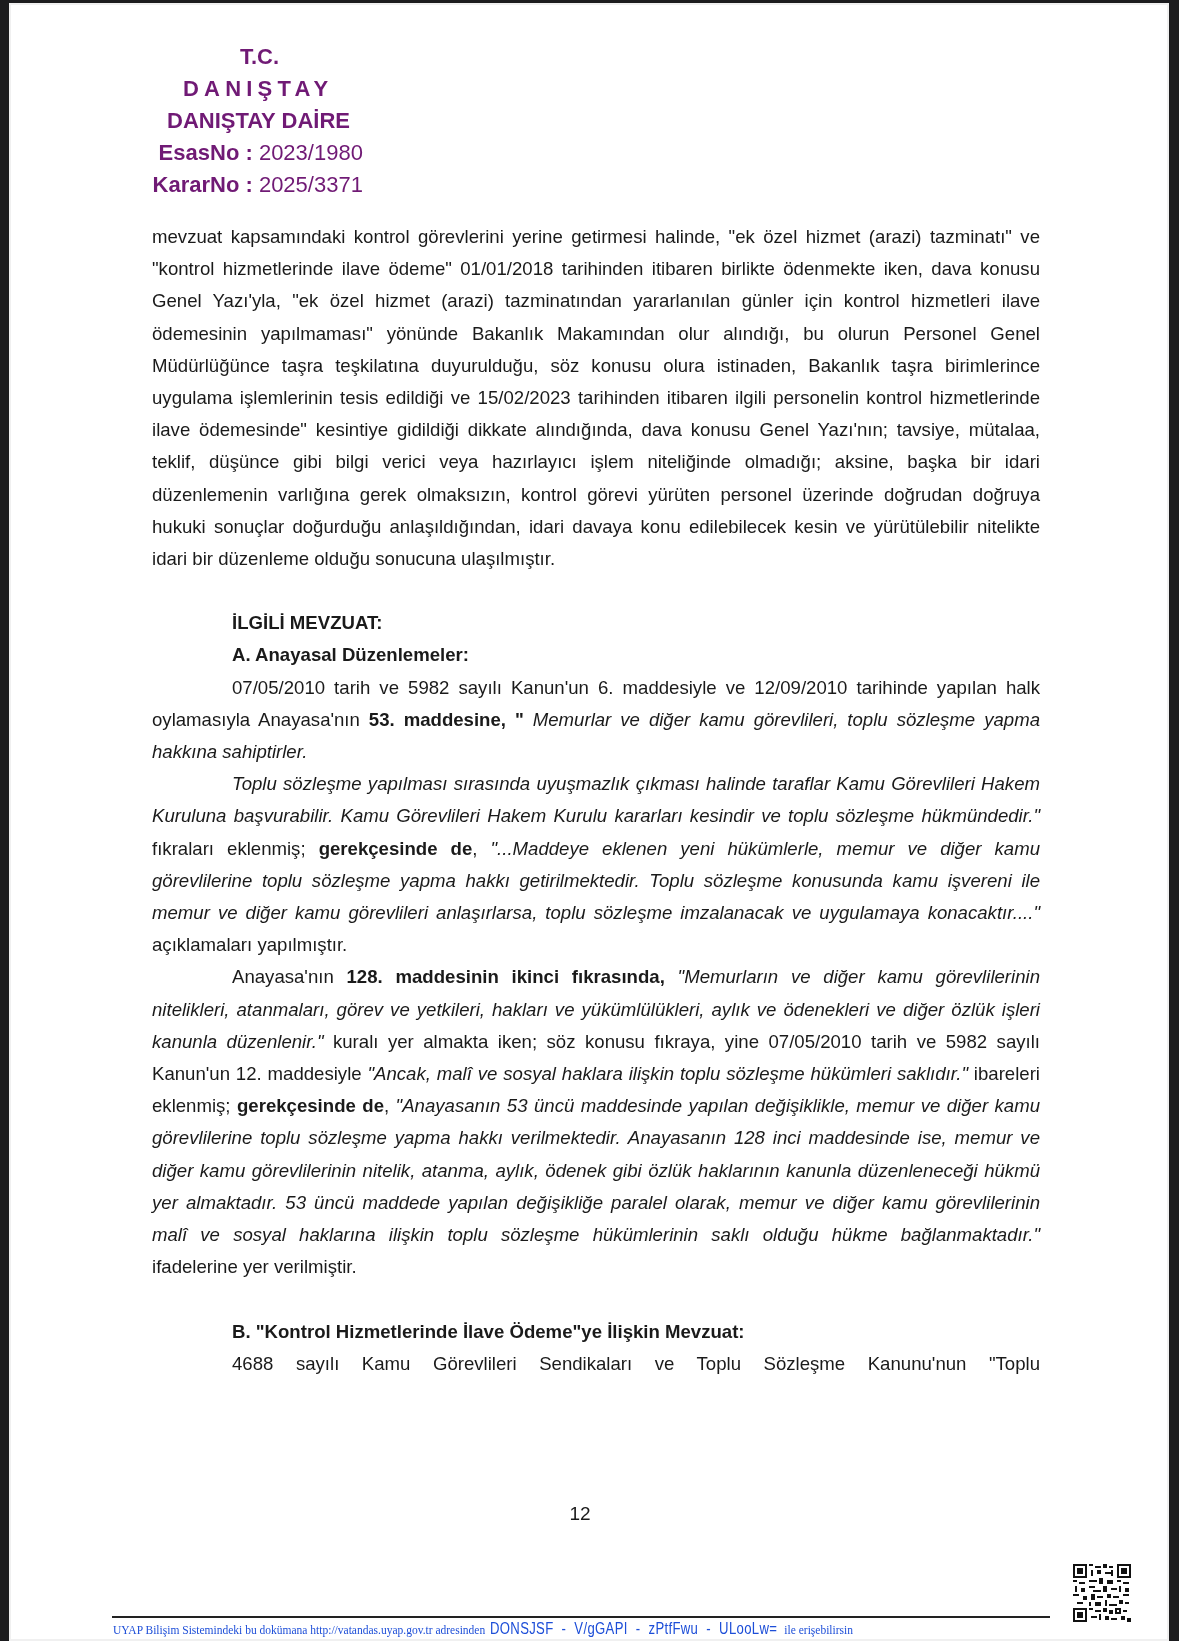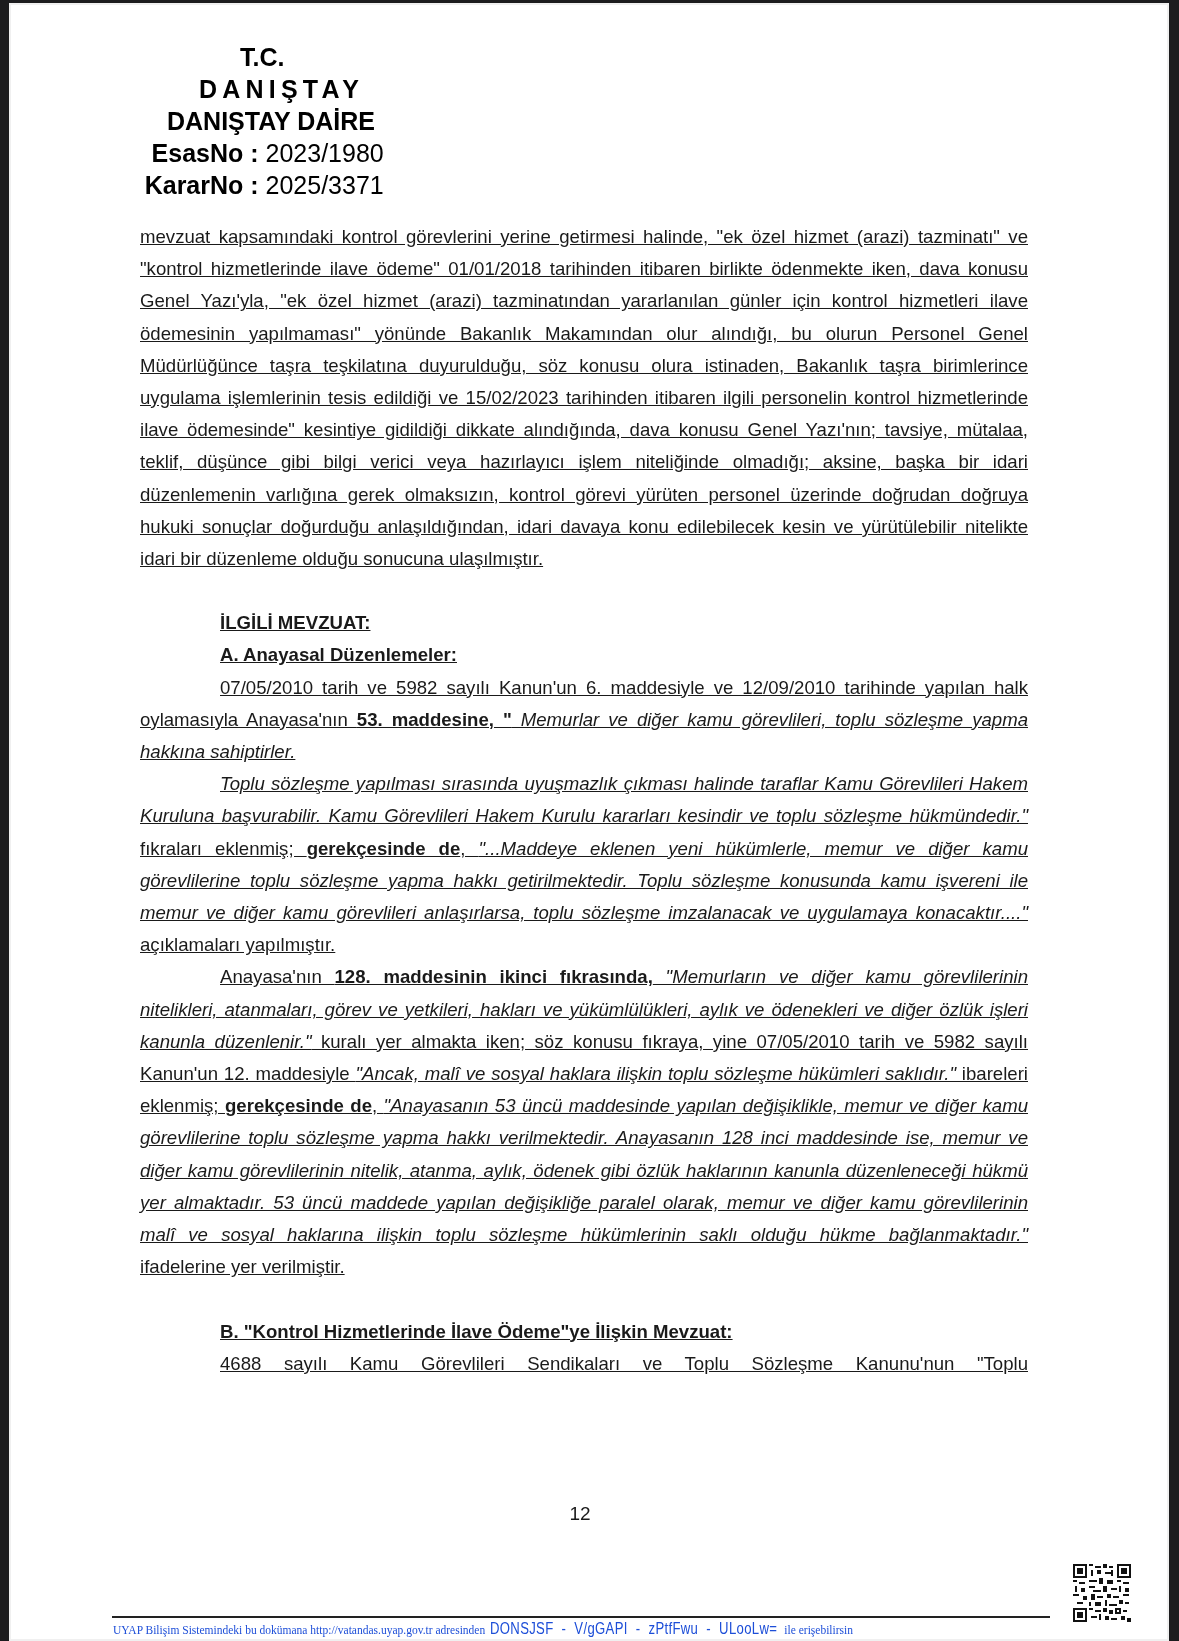--- a/index.html
+++ b/index.html
@@ -26,49 +26,48 @@
     }
     .header {
       position: absolute;
       left: 0;
       top: 0;
       width: 100%;
     }
     .hdr-line {
       position: absolute;
       font-weight: bold;
-      font-size: 25px;
+      font-size: 22px;
       line-height: 24px;
-      color: #000000;
+      color: #701a75;
       white-space: nowrap;
     }
     .hdr-tc { left: 231px; top: 42px; }
-    .hdr-danistay { left: 190px; top: 74px; letter-spacing: 5.2px; }
+    .hdr-danistay { left: 174px; top: 74px; letter-spacing: 5.2px; }
     .hdr-daire { left: 158px; top: 106px; }
     .hdr-esas, .hdr-karar {
       left: 131px;
       font-weight: bold;
       text-align: right;
     }
     .hdr-esas { top: 138px; }
     .hdr-karar { top: 170px; }
     .hdr-lbl { display: inline-block; width: 70px; }
     .hdr-no { font-weight: bold; }
     .hdr-val { font-weight: normal; }
 
     .body-text {
       position: absolute;
-      left: 131px;
+      left: 143px;
       top: 218px;
       width: 888px;
       font-size: 18.6px;
       line-height: 32.2px;
       text-align: justify;
       color: #1a1a1a;
-      text-decoration: underline;
     }
     .body-text p {
       margin: 0;
     }
     .indent { text-indent: 80px; }
     .heading {
       font-weight: bold;
       padding-left: 80px;
       margin: 0;
     }

